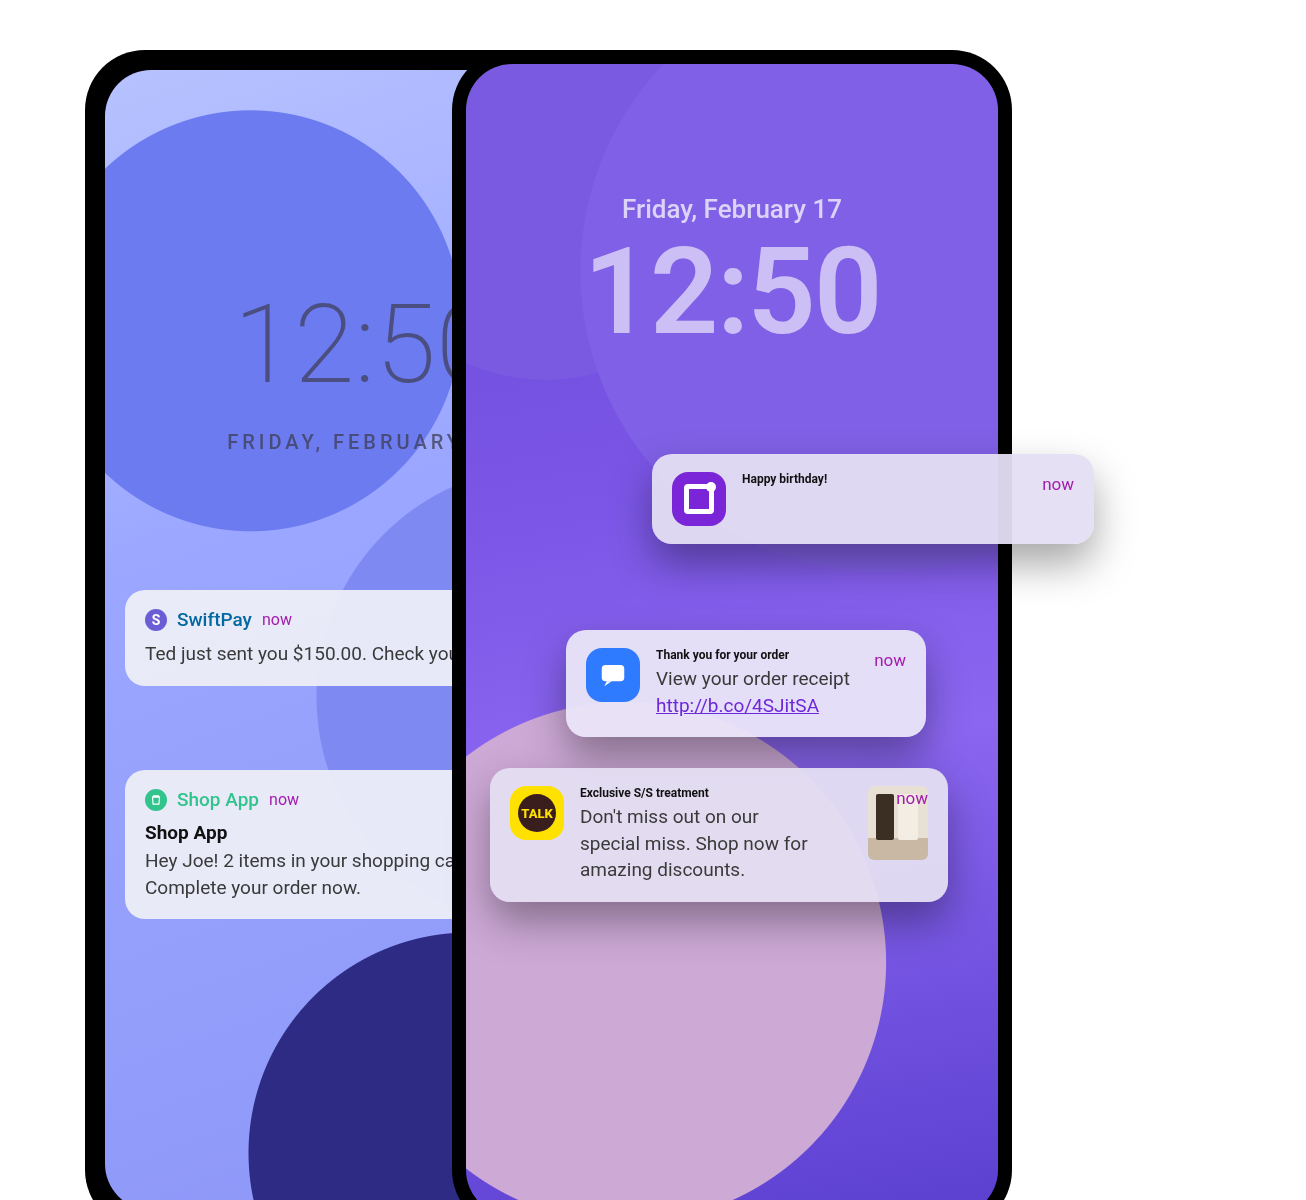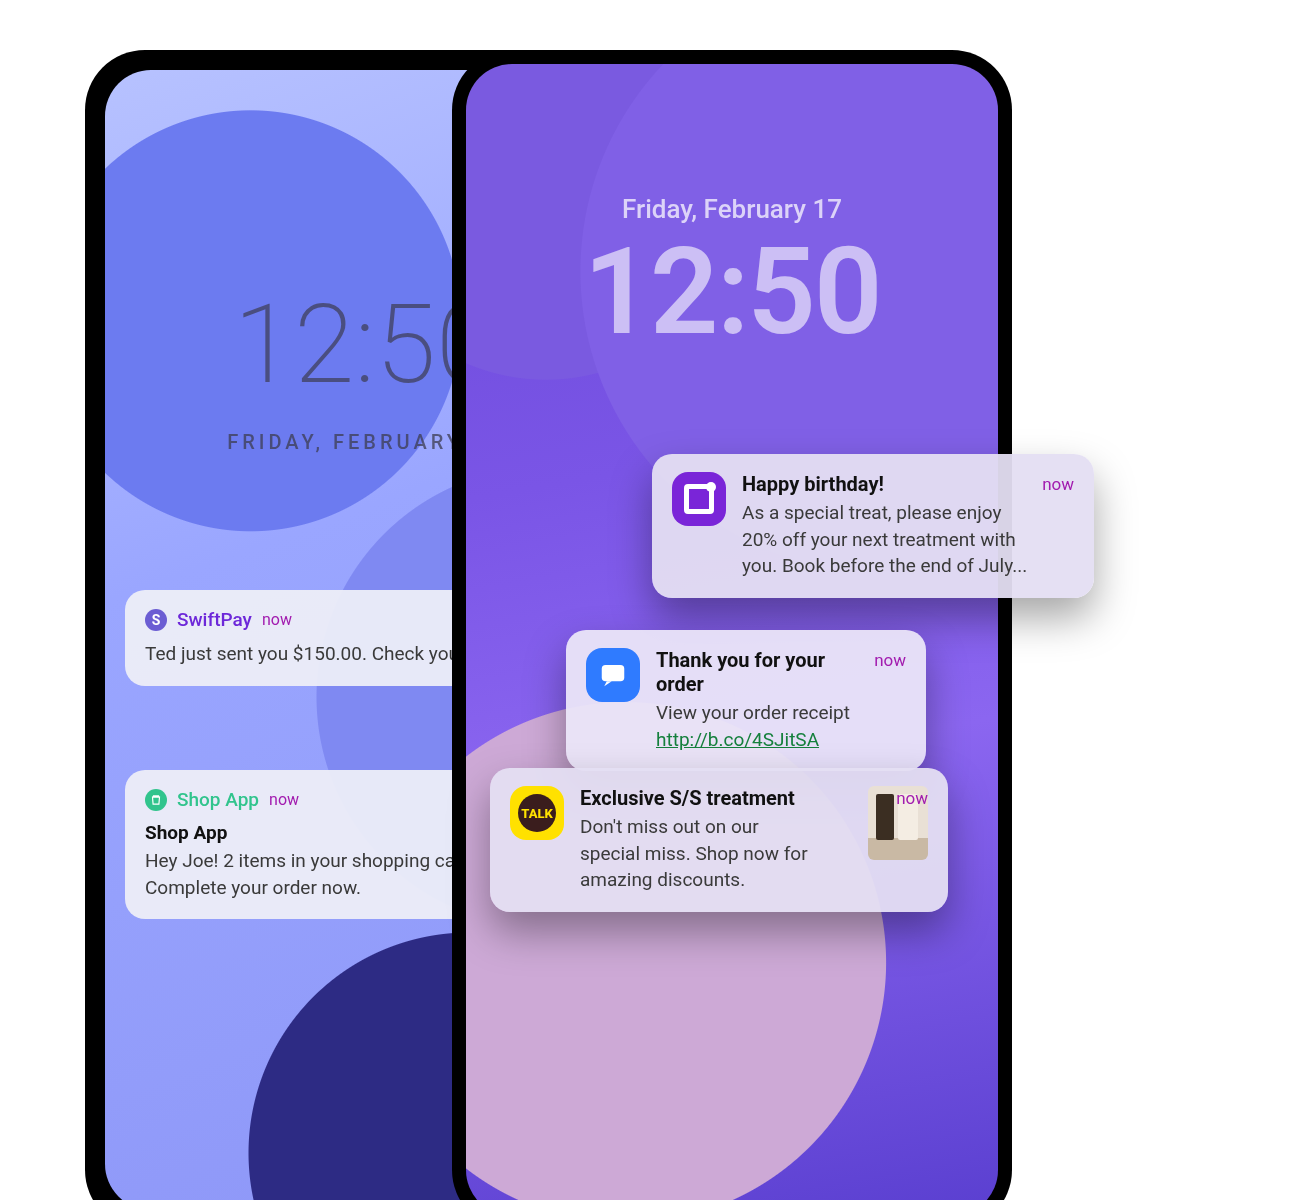--- a/index.html
+++ b/index.html
@@ -74,38 +74,38 @@
     }
     .android .hdr { display: flex; align-items: center; gap: 10px; margin-bottom: 10px; }
     .android .appname { font-weight: 500; }
     .android .ts { position: static; }
     .app-icon-sm { width: 22px; height: 22px; border-radius: 11px; display: flex; align-items:center; justify-content:center; color:#fff; font-size:14px; font-weight:700; }
     .ic-swift { background:#6b5dd3; }
     .ic-shop  { background:#31c48d; }
 
     
     .n-back1 { left: 125px; top: 590px; }
-    .n-back1 .appname { color:#6d28d9; }
+    .n-back1 .appname { color:#0369a1; }
     .n-back2 { left: 125px; top: 770px; }
     .n-back2 .appname { color:#31c48d; }
 
     
     .ios {
       background: rgba(228,222,242,.95);
       box-shadow: 0 20px 40px rgba(0,0,0,.35);
       display: flex; gap: 16px;
       font-size: 19px;
     }
-    .ios .title { font-size: 20px; }
+    .ios .title { font-size: 12px; }
     .ios .ts { top: 20px; font-size: 17px; }
     .app-icon-lg { width: 54px; height: 54px; border-radius: 16px; flex-shrink: 0; display:flex; align-items:center; justify-content:center; }
     .n-front1 { left: 652px; top: 454px; width: 442px; }
     .n-front2 { left: 566px; top: 630px; width: 360px; background: rgba(234,229,248,.95);}
     .n-front3 { left: 490px; top: 768px; width: 458px; }
-    .link { color:#15803d; text-decoration: underline; }
+    .link { color:#6d28d9; text-decoration: underline; }
     .thumb { width: 60px; height: 74px; border-radius: 6px; flex-shrink: 0; background: linear-gradient(180deg,#e9e0d5 70%,#c9b9a4 70%); position: relative; }
     .thumb::before { content:''; position:absolute; left:8px; top:8px; width:18px; height:46px; background:#3b2e22; border-radius:2px;}
     .thumb::after { content:''; position:absolute; left:30px; top:8px; width:20px; height:46px; background:#f4ede3; border-radius:2px;}
     
     .ic-purple { background:#7a25d8; position:relative; }
     .ic-purple::before { content:''; position:absolute; inset:12px; border:5px solid #fff; border-radius:4px;}
     .ic-purple::after { content:''; position:absolute; right:10px; top:10px; width:10px; height:10px; background:#fff; border-radius:50%;}
     .ic-blue { background:#2f7bff; }
     .ic-blue svg { width: 30px; height: 30px; }
     .ic-talk { background:#ffe100; color:#3a1d1d; font-size: 13px; font-weight: 800; position:relative;}
@@ -153,21 +153,20 @@
     <div class="screen wall-front">
       <div class="date-front">Friday, February 17</div>
       <div class="time-front">12:50</div>
     </div>
   </div>
 
   <div class="notif ios n-front1">
     <div class="app-icon-lg ic-purple"></div>
     <div style="flex:1; padding-right:40px;">
       <div class="title">Happy birthday!</div>
-      <div class="body">As a special treat, please enjoy 20% off your next treatment with you. Book before the end of July...</div>
     </div>
     <span class="ts">now</span>
   </div>
 
   <div class="notif ios n-front2">
     <div class="app-icon-lg ic-blue">
       <svg viewBox="0 0 24 24" fill="#fff">
           <rect x="3" y="4" width="18" height="13" rx="3"></rect>
           <path d="M7 17l-2 4 6-4z"></path>
         </svg>

